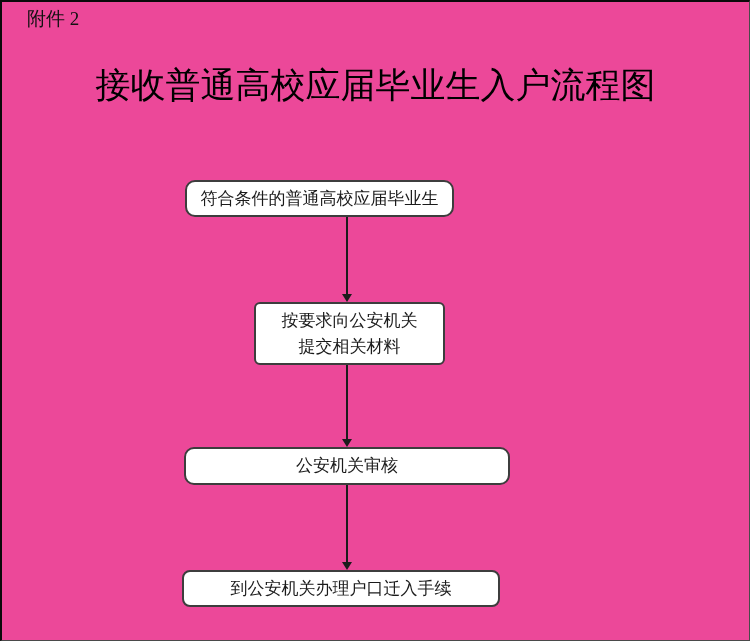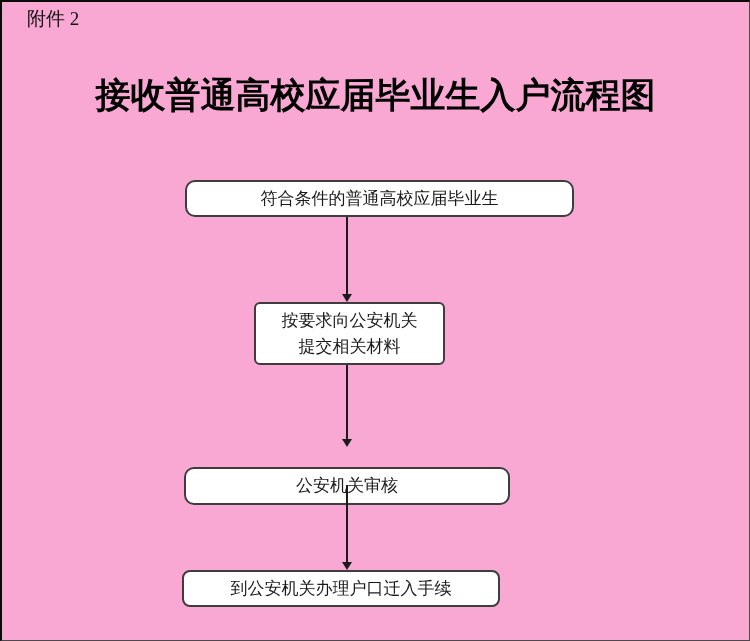--- a/index.html
+++ b/index.html
@@ -4,21 +4,21 @@
 <style>
   html, body {
     margin: 0;
     padding: 0;
     background: #ffffff;
   }
   .page {
     position: relative;
     width: 750px;
     height: 641px;
-    background: #f9a8d4;
+    background: #ec4899;
     box-sizing: border-box;
     border-top: 2px solid #0a0a0a;
     border-left: 2px solid #0a0a0a;
     border-right: 1px solid #4a4a4a;
     border-bottom: 1px solid #4a4a4a;
     overflow: hidden;
     font-family: "Liberation Sans", sans-serif;
     color: #1a1a1a;
   }
   .attachment {
@@ -29,24 +29,24 @@
     font-size: 19px;
     line-height: 1.4;
     color: #111111;
     white-space: nowrap;
   }
   .title {
     position: absolute;
     left: 0;
     right: 0;
     top: 60px;
-    margin: 10px;
+    margin: 0;
     text-align: center;
     font-family: "Liberation Serif", serif;
-    font-weight: bold;
+    font-weight: normal;
     font-size: 35px;
     line-height: 1.35;
     color: #000000;
     letter-spacing: 0px;
   }
   .node {
     position: absolute;
     box-sizing: border-box;
     background: #ffffff;
     border: 2px solid #3d3d3d;
@@ -54,23 +54,23 @@
     align-items: center;
     justify-content: center;
     text-align: center;
   }
   .node-label {
     font-size: 17px;
     line-height: 26px;
     color: #1a1a1a;
     white-space: pre-line;
   }
-  .node1 { left: 183px; top: 178px; width: 389px; height: 37px; border-radius: 10px; justify-content: center; }
+  .node1 { left: 183px; top: 178px; width: 269px; height: 37px; border-radius: 10px; justify-content: center; }
   .node2 { left: 252px; top: 300px; width: 191px; height: 63px; border-radius: 6px; }
-  .node3 { left: 182px; top: 445px; width: 326px; height: 38px; border-radius: 10px; margin-top: 20px; }
+  .node3 { left: 182px; top: 445px; width: 326px; height: 38px; border-radius: 10px; }
   .node4 { left: 180px; top: 568px; width: 318px; height: 37px; border-radius: 8px; }
   .arrow {
     position: absolute;
     width: 11px;
     display: flex;
     flex-direction: column;
     align-items: center;
   }
   .arrow1 { left: 339px; top: 215px; height: 85px; }
   .arrow2 { left: 339px; top: 363px; height: 82px; }

